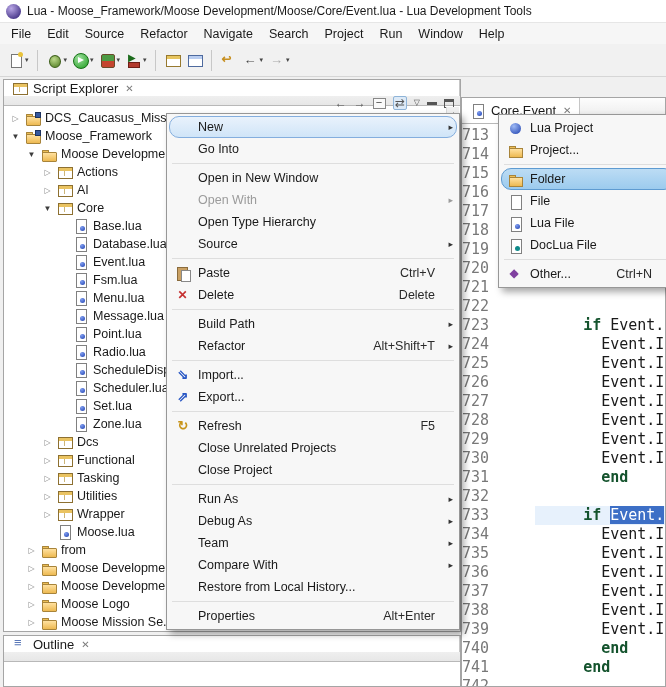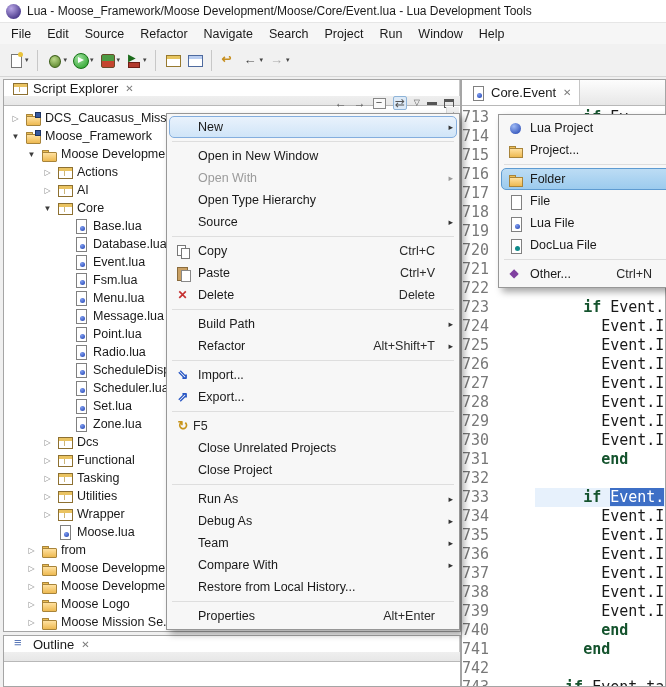--- a/index.html
+++ b/index.html
@@ -77,38 +77,38 @@
   .ico-lua::after{content:"";position:absolute;left:7px;top:8px;width:5px;height:5px;border-radius:50%;
     background:radial-gradient(circle at 35% 30%,#7e9cf0,#1d3fae);}
   .ico-outline::before{content:"≡";position:absolute;left:2px;top:-1px;color:#5a78b8;font-size:13px;font-weight:bold;}
 
   .vscroll{position:absolute;top:27px;right:1px;bottom:1px;width:13px;background:#f0f0f0;border-left:1px solid #d9d9d9;}
   .vthumb{position:absolute;top:15px;left:1px;width:11px;height:225px;background:#cdcdcd;border:1px solid #b5b5b5;border-radius:2px;}
   .varr{position:absolute;left:0;width:13px;height:13px;color:#707070;font-size:7px;text-align:center;line-height:13px;}
   .varr.up{top:0;} .varr.dn{bottom:0;}
 
   
-  .editor{flex:1;display:flex;flex-direction:column;border:1px solid #a5a5a5;margin-top:1px;background:#fff;overflow:hidden;}
+  .editor{flex:1;display:flex;flex-direction:column;border:1px solid #a5a5a5;margin-top:19px;background:#fff;overflow:hidden;}
   .editor-tabs{height:26px;background:linear-gradient(#fdfdfd,#e7e7e7);border-bottom:1px solid #b8b8b8;display:flex;flex:none;}
   .editor-tab{display:flex;align-items:center;gap:5px;padding:0 8px;background:#fff;border-right:1px solid #c6c6c6;font-size:13px;}
   .code{flex:1;font-family:"DejaVu Sans Mono",monospace;font-size:15px;line-height:19px;
     white-space:pre;overflow:hidden;padding-top:2px;}
   .cline{display:flex;height:19px;}
   .ln{flex:0 0 73px;color:#787878;}
   .ctext{flex:1;padding-left:12px;}
   .cur .ctext{background:#e7f1fc;}
   .kw{color:#14532d;font-weight:bold;}
   .sel{background:#3d6fc6;color:#fff;}
 
   
   .menu{position:absolute;background:#f7f7f7;border:1px solid #979797;
     box-shadow:4px 4px 7px rgba(0,0,0,.35);padding:2px;font-size:12.5px;z-index:50;}
   .context-menu{left:166px;top:113px;width:294px;}
   .submenu{left:458px;top:114px;width:179px;margin-left:40px;}
-  .menu-item{display:flex;align-items:center;height:22px;padding:0 3px 0 3px;border:1px solid transparent;border-radius:5px;}
+  .menu-item{display:flex;align-items:center;height:22px;padding:0 3px 0 3px;border:1px solid transparent;border-radius:10px;}
   .menu-item .mic{width:20px;flex:none;display:flex;justify-content:center;align-items:center;}
   .menu-item .lab{flex:1;padding-left:5px;white-space:nowrap;}
   .menu-item .sc{color:#2a2a2a;padding-right:6px;white-space:nowrap;}
   .menu-item .sub{width:12px;flex:none;font-size:9px;color:#333;text-align:right;}
   .menu-item.disabled .lab,.menu-item.disabled .sub{color:#9b9b9b;}
   .menu-item.hl{background:linear-gradient(#e9f2fc,#d0e5f8);border-color:#84aede;}
   .menu-item.hl2{background:linear-gradient(#bcdcf4,#9ccbee);border-color:#5e9bd1;}
   .menu-sep{height:1px;background:#dedede;margin:3px 3px;}
 
   .mi{display:inline-block;position:relative;width:15px;height:15px;}
@@ -419,20 +419,25 @@
       <div class="code" id="code"><div class="cline"><span class="ln">713</span><span class="ctext"><span class="pl">    </span><span class="kw">if</span><span class="pl"> Ev</span></span></div><div class="cline"><span class="ln">714</span><span class="ctext"><span class="pl">          Eve</span></span></div><div class="cline"><span class="ln">715</span><span class="ctext"></span></div><div class="cline"><span class="ln">716</span><span class="ctext"><span class="pl">          ad</span></span></div><div class="cline"><span class="ln">717</span><span class="ctext"></span></div><div class="cline"><span class="ln">718</span><span class="ctext"><span class="pl">          t.I</span></span></div><div class="cline"><span class="ln">719</span><span class="ctext"><span class="pl">          t.I</span></span></div><div class="cline"><span class="ln">720</span><span class="ctext"><span class="pl">          t.I</span></span></div><div class="cline"><span class="ln">721</span><span class="ctext"></span></div><div class="cline"><span class="ln">722</span><span class="ctext"></span></div><div class="cline"><span class="ln">723</span><span class="ctext"><span class="pl">    </span><span class="kw">if</span><span class="pl"> Event.</span></span></div><div class="cline"><span class="ln">724</span><span class="ctext"><span class="pl">      Event.I</span></span></div><div class="cline"><span class="ln">725</span><span class="ctext"><span class="pl">      Event.I</span></span></div><div class="cline"><span class="ln">726</span><span class="ctext"><span class="pl">      Event.I</span></span></div><div class="cline"><span class="ln">727</span><span class="ctext"><span class="pl">      Event.I</span></span></div><div class="cline"><span class="ln">728</span><span class="ctext"><span class="pl">      Event.I</span></span></div><div class="cline"><span class="ln">729</span><span class="ctext"><span class="pl">      Event.I</span></span></div><div class="cline"><span class="ln">730</span><span class="ctext"><span class="pl">      Event.I</span></span></div><div class="cline"><span class="ln">731</span><span class="ctext"><span class="pl">      </span><span class="kw">end</span></span></div><div class="cline"><span class="ln">732</span><span class="ctext"></span></div><div class="cline cur"><span class="ln">733</span><span class="ctext"><span class="pl">    </span><span class="kw">if</span><span class="pl"> </span><span class="sel">Event.</span></span></div><div class="cline"><span class="ln">734</span><span class="ctext"><span class="pl">      Event.I</span></span></div><div class="cline"><span class="ln">735</span><span class="ctext"><span class="pl">      Event.I</span></span></div><div class="cline"><span class="ln">736</span><span class="ctext"><span class="pl">      Event.I</span></span></div><div class="cline"><span class="ln">737</span><span class="ctext"><span class="pl">      Event.I</span></span></div><div class="cline"><span class="ln">738</span><span class="ctext"><span class="pl">      Event.I</span></span></div><div class="cline"><span class="ln">739</span><span class="ctext"><span class="pl">      Event.I</span></span></div><div class="cline"><span class="ln">740</span><span class="ctext"><span class="pl">      </span><span class="kw">end</span></span></div><div class="cline"><span class="ln">741</span><span class="ctext"><span class="pl">    </span><span class="kw">end</span></span></div><div class="cline"><span class="ln">742</span><span class="ctext"></span></div><div class="cline"><span class="ln">743</span><span class="ctext"><span class="pl">  </span><span class="kw">if</span><span class="pl"> Event.ta</span></span></div></div>
     </div>
   </div>
 
   <div class="menu context-menu" id="contextMenu">
       <div class="menu-item hl">
         <span class="mic"></span>
         <span class="lab">New</span>
         <span class="sub">▸</span>
       </div>
+      <div class="menu-item">
+        <span class="mic"></span>
+        <span class="lab">Go Into</span>
+        <span class="sub"></span>
+      </div>
       <div class="menu-sep"></div>
       <div class="menu-item">
         <span class="mic"></span>
         <span class="lab">Open in New Window</span>
         <span class="sub"></span>
       </div>
       <div class="menu-item disabled">
         <span class="mic"></span>
         <span class="lab">Open With</span>
         <span class="sub">▸</span>
@@ -441,28 +446,20 @@
         <span class="mic"></span>
         <span class="lab">Open Type Hierarchy</span>
         <span class="sub"></span>
       </div>
       <div class="menu-item">
         <span class="mic"></span>
         <span class="lab">Source</span>
         <span class="sub">▸</span>
       </div>
       <div class="menu-sep"></div>
-      <div class="menu-item">
-        <span class="mic">
-          <span class="mi mi-copy"></span>
-        </span>
-        <span class="lab">Copy</span>
-        <span class="sc">Ctrl+C</span>
-        <span class="sub"></span>
-      </div>
       <div class="menu-item">
         <span class="mic">
           <span class="mi mi-paste"></span>
         </span>
         <span class="lab">Paste</span>
         <span class="sc">Ctrl+V</span>
         <span class="sub"></span>
       </div>
       <div class="menu-item">
         <span class="mic">
@@ -497,20 +494,21 @@
           <span class="mi mi-export"></span>
         </span>
         <span class="lab">Export...</span>
         <span class="sub"></span>
       </div>
       <div class="menu-sep"></div>
       <div class="menu-item">
         <span class="mic">
           <span class="mi mi-refresh"></span>
         </span>
+        <span class="lab">Refresh</span>
         <span class="sc">F5</span>
         <span class="sub"></span>
       </div>
       <div class="menu-item">
         <span class="mic"></span>
         <span class="lab">Close Unrelated Projects</span>
         <span class="sub"></span>
       </div>
       <div class="menu-item">
         <span class="mic"></span>

